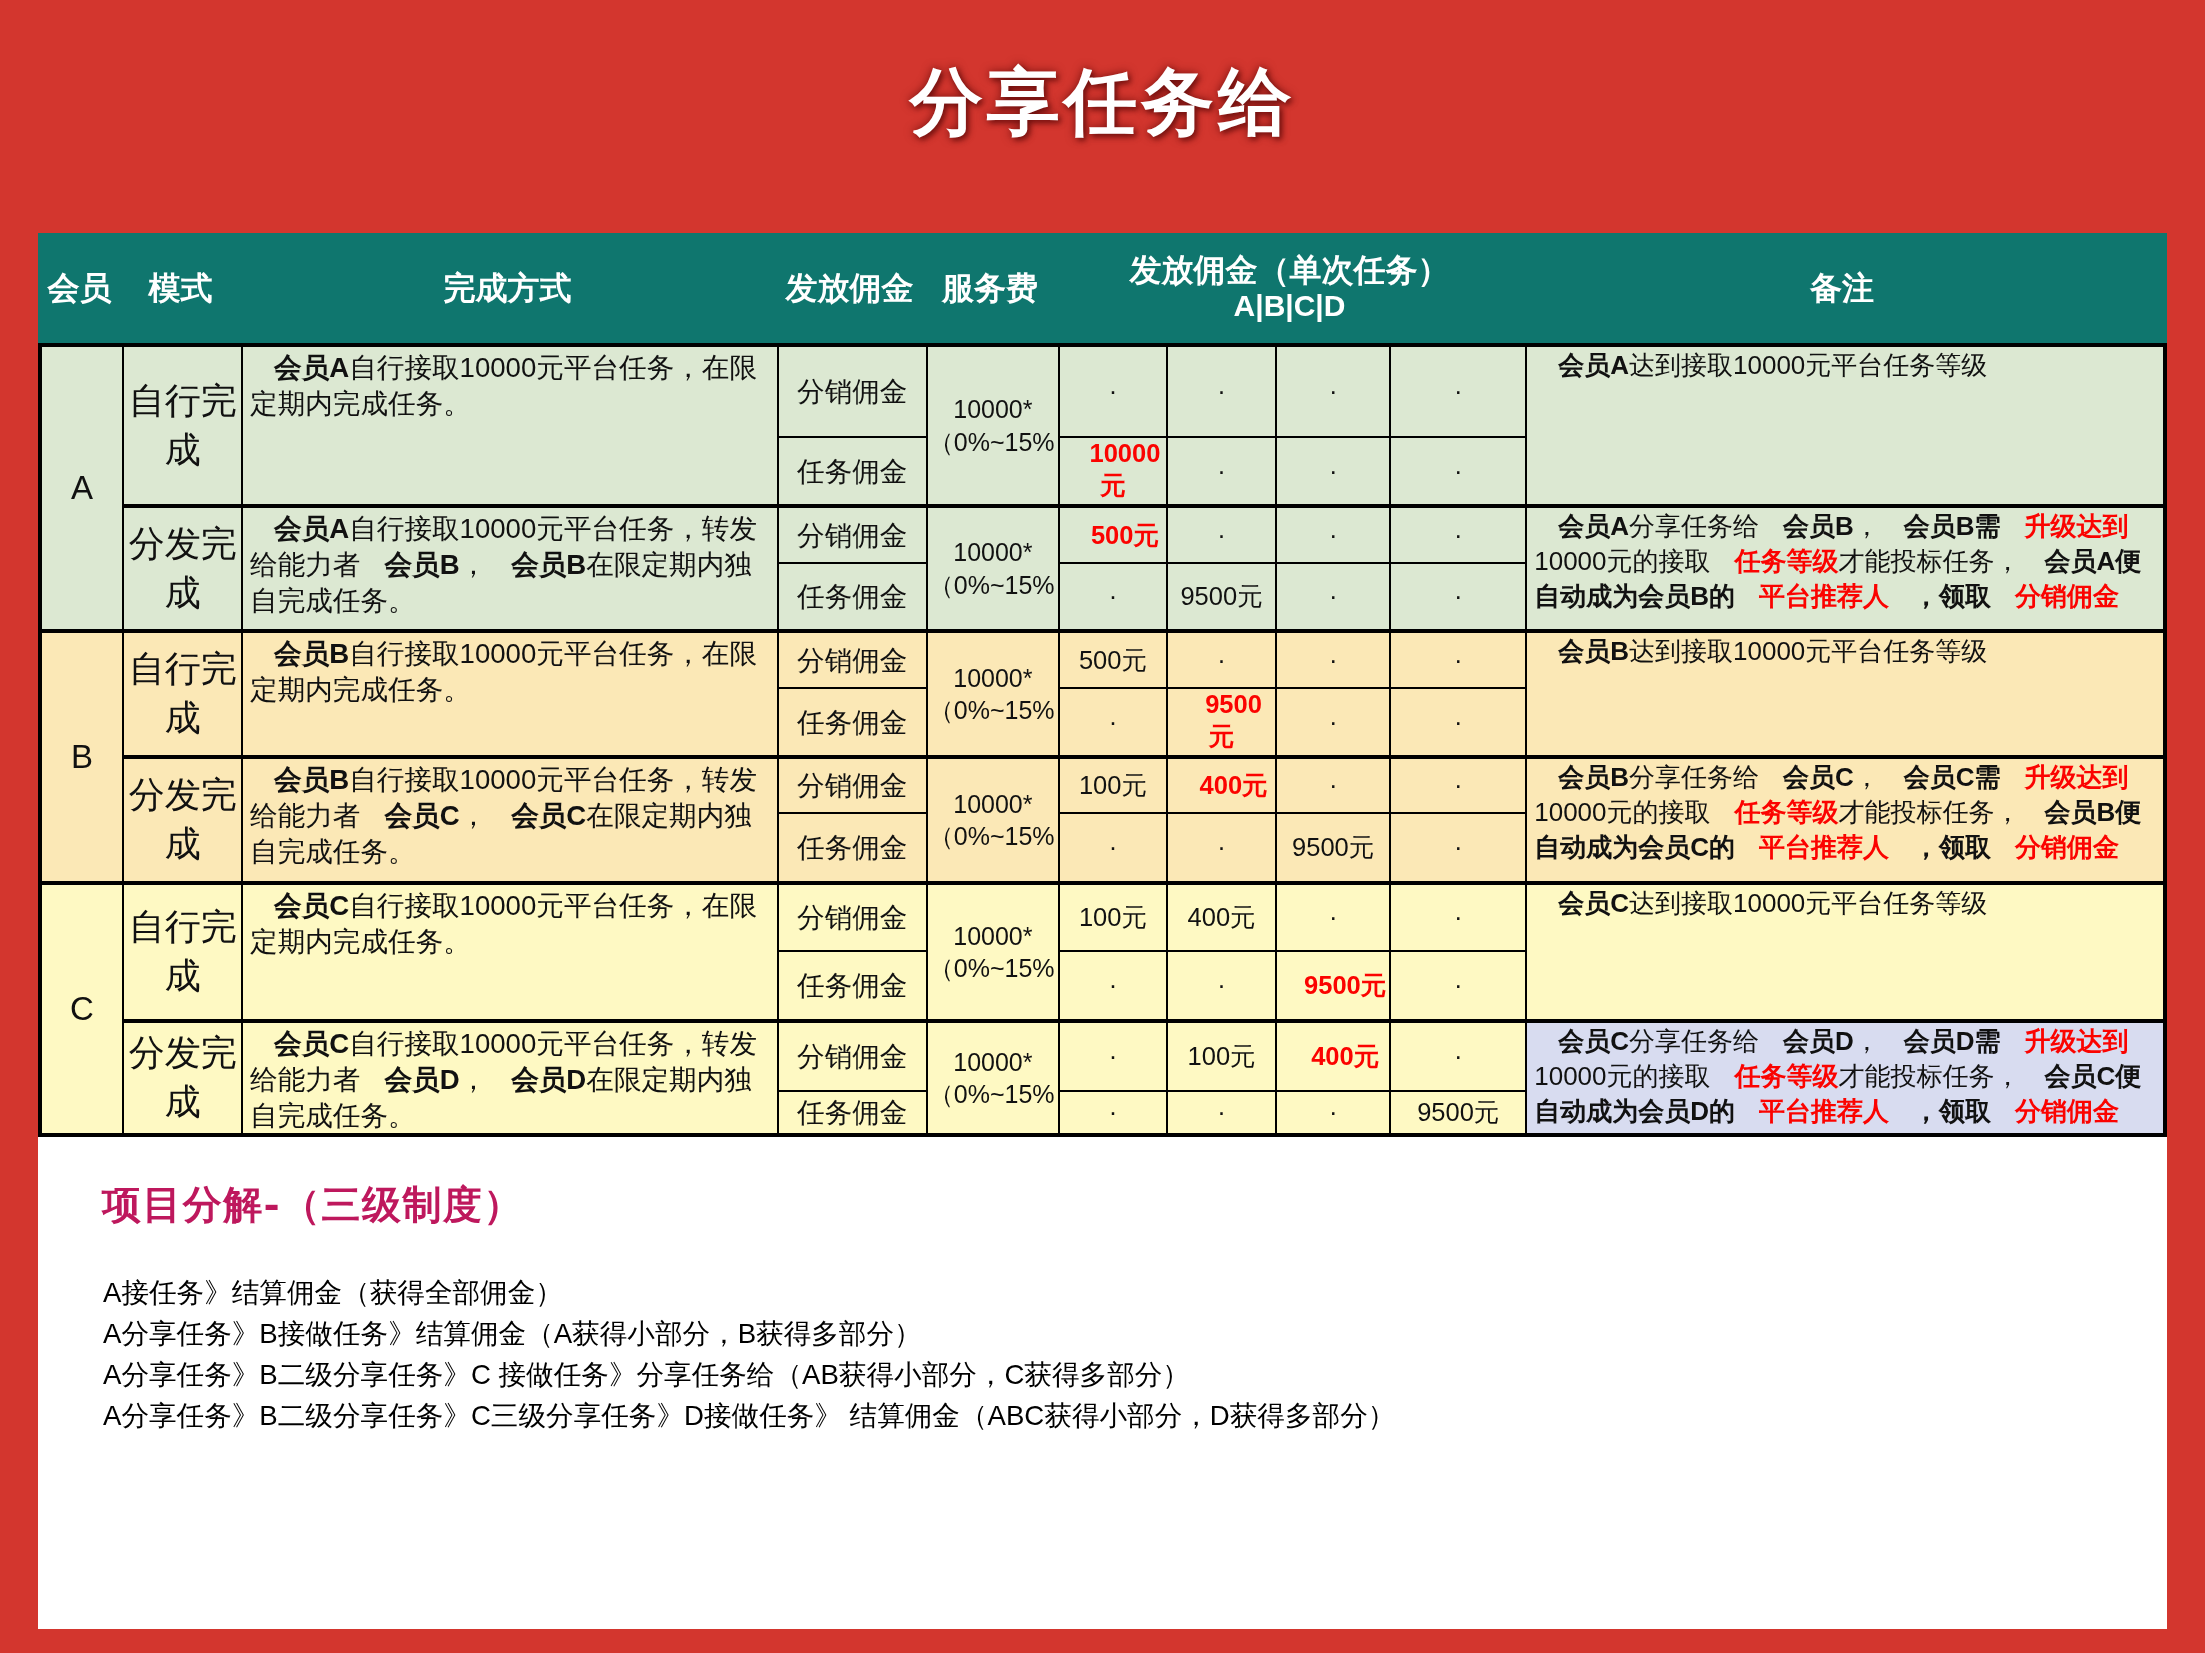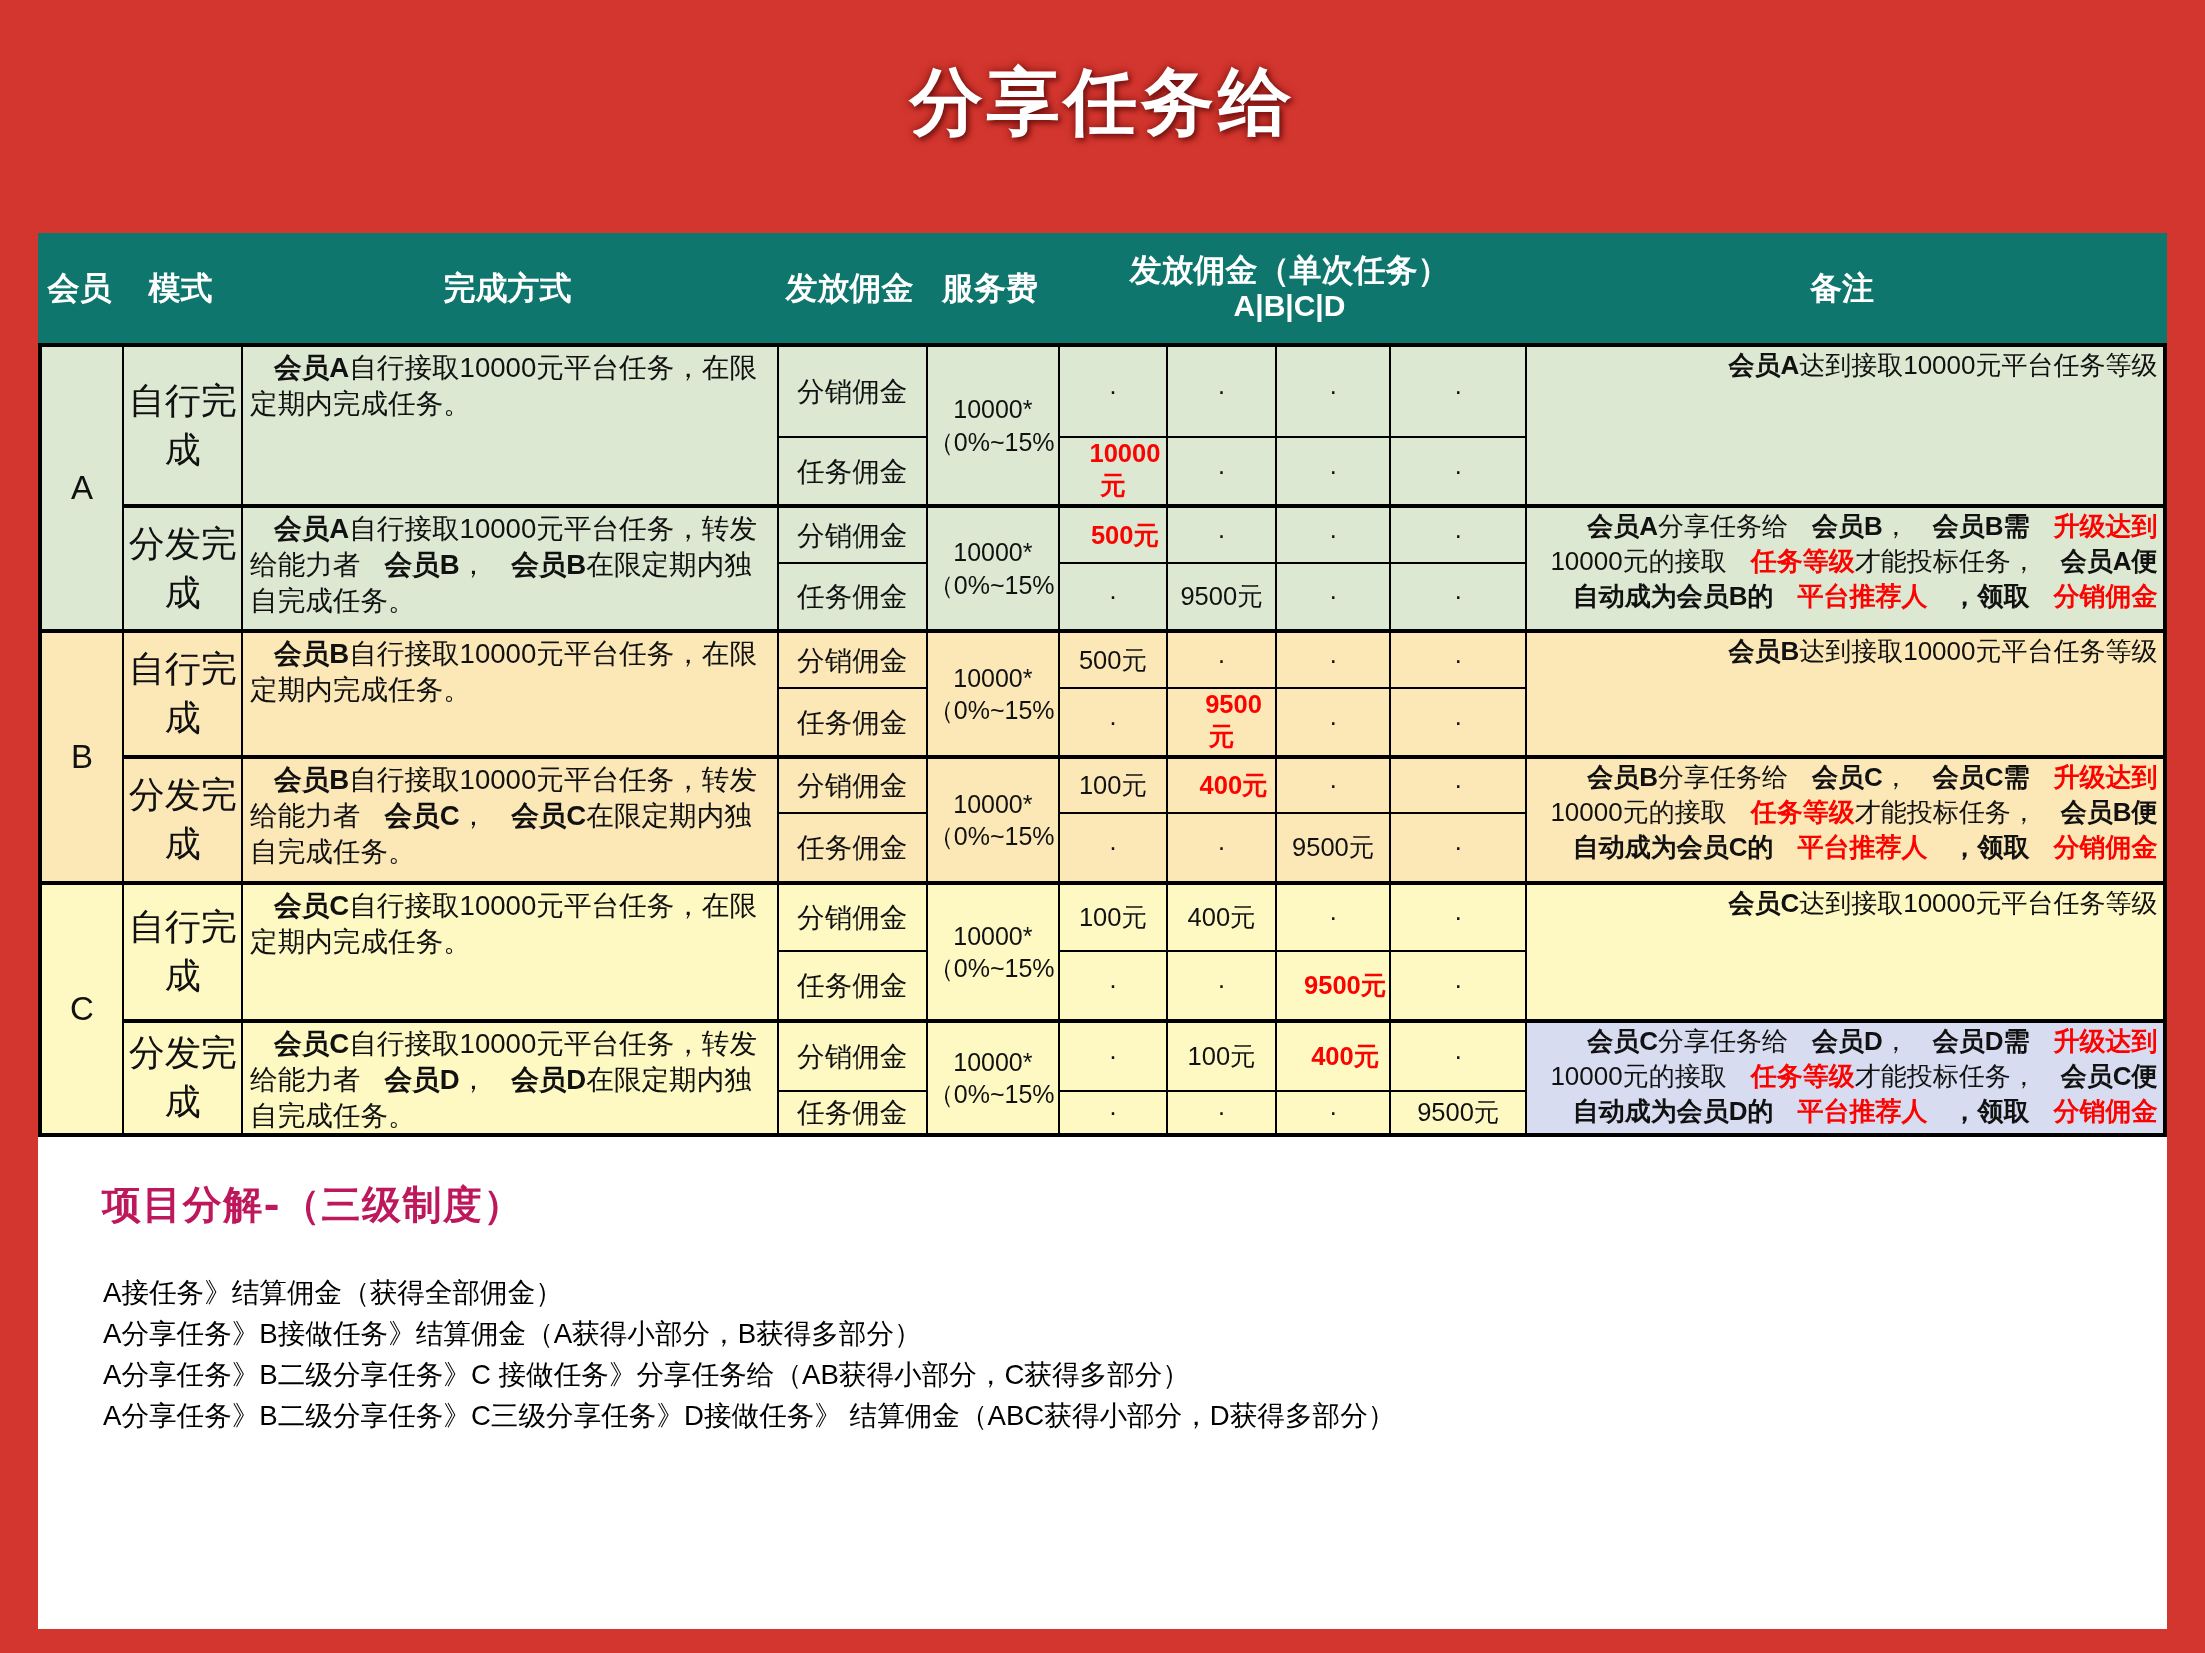--- a/index.html
+++ b/index.html
@@ -80,21 +80,21 @@
   td.member{text-align:center;vertical-align:middle;font-size:33px;}
   td.mode{text-align:center;vertical-align:middle;font-size:36px;padding:0 1.4px;}
   td.desc{
     text-align:left;vertical-align:top;font-size:27.6px;line-height:1.3;
     padding:2.8px 5.5px 0 6.9px;
   }
   td.ctype{text-align:center;vertical-align:middle;font-size:27.6px;}
   td.fee{text-align:center;vertical-align:middle;font-size:25px;line-height:1.3;}
   td.amt{text-align:center;vertical-align:middle;font-size:25.5px;}
   td.remark{
-    text-align:right;vertical-align:top;font-size:26px;line-height:1.34;
+    text-align:left;vertical-align:top;font-size:26px;line-height:1.34;
     padding:1.4px 5.5px 0 6.9px;
   }
   .seg-b{font-weight:bold;margin-left:24px;}
   .seg-r{font-weight:bold;color:#fb0300;}
 </style>
 </head>
 <body>
 
 <h1 class="page-title">分享任务给</h1>
 

